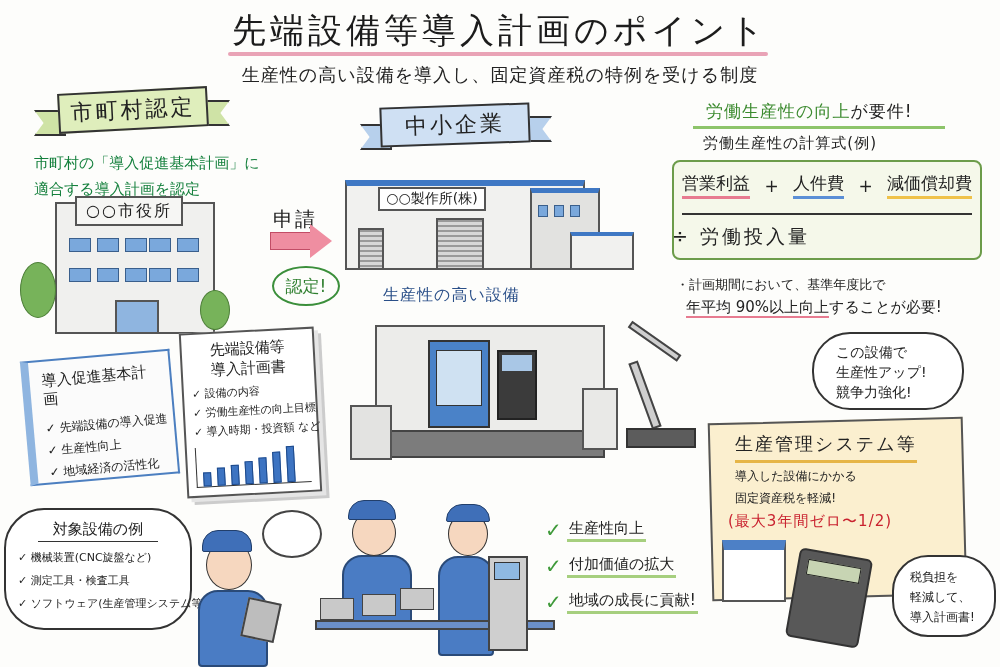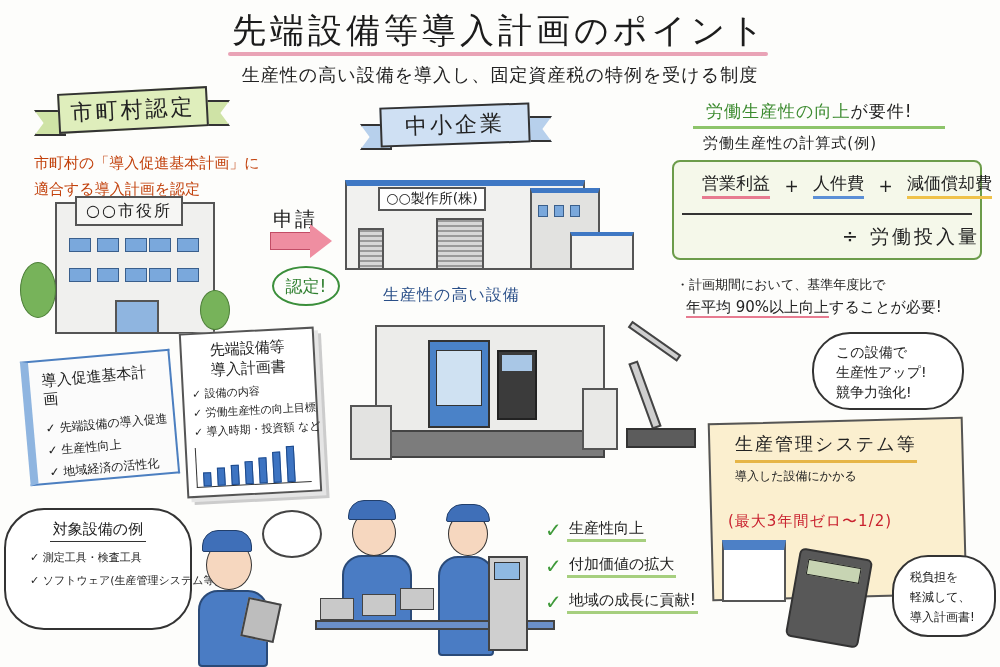--- a/index.html
+++ b/index.html
@@ -15,21 +15,21 @@
   
   .ribbon { display: flex; align-items: center; justify-content: center; font-size: 22px; letter-spacing: 3px; border: 2px solid #333; }
   .ribbon-green { left: 58px; top: 90px; width: 150px; height: 40px; background: #dfeebc; transform: rotate(-3deg); }
   .ribbon-blue { left: 380px; top: 105px; width: 150px; height: 40px; background: #cfe0f3; transform: rotate(-2deg); }
   .ribbon-tail { width: 32px; height: 26px; border: 2px solid #333; }
   .tail-gl { left: 34px; top: 110px; background: #cfe3a6; clip-path: polygon(0 0,100% 0,100% 100%,0 100%,30% 50%); }
   .tail-gr { left: 198px; top: 100px; background: #cfe3a6; clip-path: polygon(0 0,100% 0,70% 50%,100% 100%,0 100%); }
   .tail-bl { left: 360px; top: 124px; background: #b7d0ec; clip-path: polygon(0 0,100% 0,100% 100%,0 100%,30% 50%); }
   .tail-br { left: 520px; top: 116px; background: #b7d0ec; clip-path: polygon(0 0,100% 0,70% 50%,100% 100%,0 100%); }
 
-  .desc { font-size: 15px; line-height: 26px; color: #c2410c; }
+  .desc { font-size: 15px; line-height: 26px; color: #15803d; }
 
   
   .cityhall { left: 55px; top: 202px; width: 160px; height: 132px; background: #f0f0ee; border: 2px solid #555; }
   .cityhall-sign { left: 75px; top: 196px; width: 108px; height: 30px; background: #f6f6f4; border: 2px solid #555; font-size: 16px; display: flex; align-items: center; justify-content: center; letter-spacing: 2px; }
   .win-row { display: flex; gap: 6px; position: absolute; }
   .win { width: 22px; height: 14px; background: #7aa8dc; border: 1px solid #3a5f8c; }
   .door { left: 115px; top: 300px; width: 44px; height: 34px; background: #8fb5e0; border: 2px solid #555; }
   .tree { border-radius: 50%; background: #77b35a; border: 1.5px solid #4d7f38; }
 
   
@@ -63,21 +63,21 @@
   .doc-blue { left: 25px; top: 355px; width: 150px; height: 125px; background: #fbfbfb; border: 2px solid #4c7fc0; border-left: 8px solid #8fb5e0; transform: rotate(-5deg); padding: 10px 12px; }
   .doc-blue .doc-title { font-size: 15px; margin-bottom: 8px; }
   .doc-item { font-size: 12px; line-height: 22px; white-space: nowrap; }
   .doc-white { left: 183px; top: 330px; width: 135px; height: 165px; background: #fff; border: 2px solid #555; box-shadow: 4px 4px 0 #e5e5e5, 7px 7px 0 #ccc; transform: rotate(-3deg); padding: 6px 8px; }
   .doc-white .doc-title { font-size: 15px; text-align: center; line-height: 20px; margin-bottom: 4px; }
   .doc-white .doc-item { font-size: 11px; line-height: 19px; }
   .mini-chart { display: flex; align-items: flex-end; gap: 6px; height: 40px; margin-top: 6px; border-left: 1.5px solid #333; border-bottom: 1.5px solid #333; padding-left: 6px; }
   .mini-bar { width: 8px; background: #3d74c2; border: 1px solid #1f4a8a; }
 
   
-  .cloud-targets { left: 4px; top: 508px; width: 188px; height: 122px; background: #fff; border: 2px solid #333; border-radius: 40px; padding: 10px 24px; }
+  .cloud-targets { left: 4px; top: 508px; width: 188px; height: 122px; background: #fff; border: 2px solid #333; border-radius: 40px; padding: 10px 12px; }
   .cloud-targets .cloud-title { font-size: 15px; text-align: center; border-bottom: 1.5px solid #333; margin: 0 20px 4px; padding-bottom: 2px; }
   .cloud-targets .doc-item { font-size: 11px; line-height: 23px; }
 
   
   .worker { background: #4a7cc4; border: 2px solid #2a4a78; border-radius: 20px 20px 4px 4px; }
   .head { background: #f6d7bf; border: 1.5px solid #333; border-radius: 50%; }
   .cap { background: #3f6fb8; border: 1.5px solid #223f6b; border-radius: 16px 16px 2px 2px; }
   .clipboard { left: 244px; top: 600px; width: 34px; height: 40px; background: #bdbdbd; border: 2px solid #444; transform: rotate(12deg); }
   .think-cloud { left: 262px; top: 510px; width: 60px; height: 48px; background: #fff; border: 2px solid #444; border-radius: 50%; }
   .conveyor { left: 315px; top: 620px; width: 240px; height: 10px; background: #6b8fc8; border: 2px solid #444; }
@@ -90,27 +90,27 @@
   .benefit { display: flex; align-items: center; font-size: 15px; height: 36px; }
   .benefit .check { color: #3f9a3a; font-size: 20px; width: 22px; font-weight: bold; }
   .benefit .btext { border-bottom: 3px solid #a6cf7e; padding: 0 2px 1px; }
 
   
   .req-title { left: 706px; top: 100px; font-size: 17px; letter-spacing: 1px; }
   .req-title .green { color: #3b8a2e; }
   .req-line { left: 693px; top: 126px; width: 252px; height: 3px; background: #8dc46a; }
   .req-sub { left: 703px; top: 134px; font-size: 15px; letter-spacing: 1px; }
   .formula-box { left: 672px; top: 160px; width: 310px; height: 100px; background: #f5f8ea; border: 2px solid #6c9c4a; border-radius: 8px; }
-  .formula-top { left: 682px; top: 172px; width: 290px; font-size: 17px; display: flex; justify-content: space-between; align-items: center; margin-left: 20px; }
+  .formula-top { left: 682px; top: 172px; width: 290px; font-size: 17px; display: flex; justify-content: space-between; align-items: center; }
   .f-term { padding-bottom: 1px; }
   .u-red { border-bottom: 3px solid #e77b90; }
   .u-blue { border-bottom: 3px solid #5b8fd6; }
   .u-yellow { border-bottom: 3px solid #efc24a; text-align: right; }
   .formula-rule { left: 682px; top: 213px; width: 290px; height: 2px; background: #333; }
-  .formula-bottom { left: 672px; top: 224px; width: 308px; text-align: right; font-size: 19px; letter-spacing: 3px; }
+  .formula-bottom { left: 672px; top: 224px; width: 308px; text-align: left; font-size: 19px; letter-spacing: 3px; }
   .note { left: 676px; top: 274px; font-size: 13px; line-height: 22px; }
   .note .ul { border-bottom: 2px solid #e77b90; }
 
   .speech { left: 812px; top: 332px; width: 152px; height: 78px; background: #fff; border: 2px solid #333; border-radius: 38px; font-size: 14px; line-height: 20px; padding: 8px 0 0 22px; }
 
   
   .tax-card { left: 710px; top: 420px; width: 255px; height: 178px; background: #fbefcf; border: 2px solid #555; transform: rotate(-1.5deg); }
   .tax-title { left: 735px; top: 432px; font-size: 18px; letter-spacing: 2px; padding-bottom: 4px; border-bottom: 3px solid #e6b547; }
   .tax-body { left: 735px; top: 465px; font-size: 12px; line-height: 22px; }
   .tax-red { left: 728px; top: 512px; font-size: 15px; color: #c9222f; letter-spacing: 1px; }
@@ -214,20 +214,21 @@
       <div class="mini-bar" style="height: 20px;"></div>
       <div class="mini-bar" style="height: 23px;"></div>
       <div class="mini-bar" style="height: 26px;"></div>
       <div class="mini-bar" style="height: 31px;"></div>
       <div class="mini-bar" style="height: 36px;"></div>
     </div>
 </div>
 
 <div class="abs cloud-targets">
   <div class="cloud-title">対象設備の例</div>
+  <div class="doc-item">✓ <span>機械装置(CNC旋盤など)</span></div>
   <div class="doc-item">✓ <span>測定工具・検査工具</span></div>
   <div class="doc-item">✓ <span>ソフトウェア(生産管理システム等)</span></div>
 </div>
 
 <div class="abs think-cloud"></div>
 <div class="abs worker" style="left:198px; top:590px; width:70px; height:77px;"></div>
 <div class="abs head" style="left:206px; top:540px; width:46px; height:50px;"></div>
 <div class="abs cap" style="left:202px; top:530px; width:50px; height:22px;"></div>
 <div class="abs clipboard"></div>
 
@@ -284,20 +285,21 @@
 <div class="abs speech">
   <div>この設備で</div>
   <div>生産性アップ!</div>
   <div>競争力強化!</div>
 </div>
 
 <div class="abs tax-card"></div>
 <div class="abs tax-title">生産管理システム等</div>
 <div class="abs tax-body">
   <div>導入した設備にかかる</div>
+  <div>固定資産税を軽減!</div>
 </div>
 <div class="abs tax-red">(最大3年間ゼロ〜1/2)</div>
 <div class="abs calendar"></div>
 <div class="abs calculator">
     <div class="calc-screen"></div>
   </div>
 <div class="abs tax-bubble">
   <div>税負担を</div>
   <div>軽減して、</div>
   <div>導入計画書!</div>

